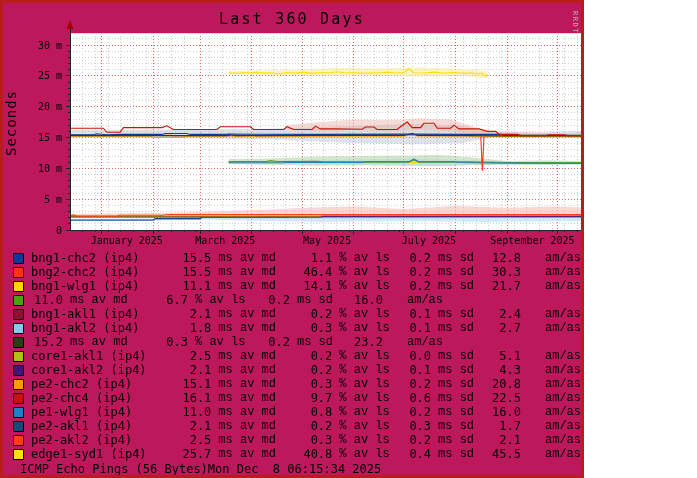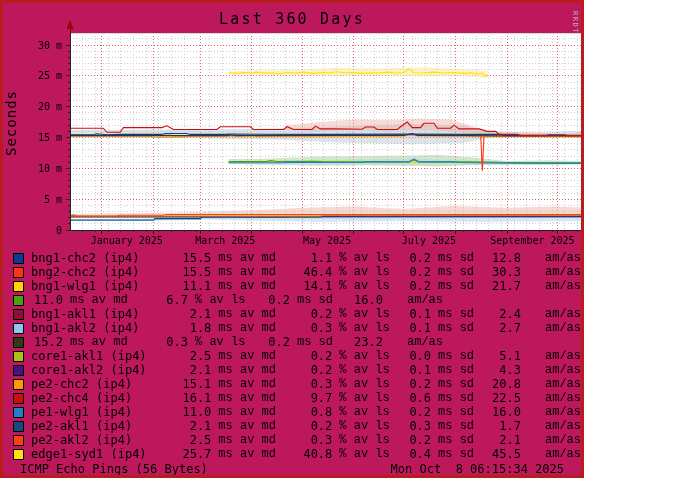--- a/index.html
+++ b/index.html
@@ -24,21 +24,21 @@
   .legend{position:absolute; top:248px; left:0; right:0;}
   .leg-row{display:flex; align-items:center; height:14px; font-size:12px;
     padding-left:10px; white-space:pre;}
   .sw{width:9px;height:9px;border:1px solid #000;margin-right:7px;flex:none;}
   .nm{width:160px;}
   .num{display:inline-block;text-align:right;}
   .w-md{width:32px}.w-ls{width:60px}.w-sd{width:44px}.w-am{width:50px}
   .unit{display:inline-block;margin-left:7px;font-family:Liberation Mono, monospace;}
   .u1{width:58px}.u2{width:51px}.u3{width:36px}.u4{width:36px;margin-left:24px;}
   .footer{position:absolute; top:459px; left:0; right:0; display:flex;
-    justify-content:space-between; padding:0 17px; font-size:12px; white-space:pre;}
+    padding:0 17px; font-size:12px; white-space:pre;}
   text{font-family:"DejaVu Sans Mono","Liberation Mono",monospace;}
 </style>
 </head>
 <body>
 
 <div class="screen">
   <div class="title">Last 360 Days</div>
   <div class="ylab">Seconds</div>
   <div class="watermark">RRDTOOL / TOBI OETIKER</div>
 
@@ -283,15 +283,15 @@
       <div class="leg-row"><span class="sw" style="background:#ff9a00"></span><span class="nm">pe2-chc2 (ip4)</span><span class="num w-md">15.1</span><span class="unit u1">ms av md</span><span class="num w-ls">0.3</span><span class="unit u2">% av ls</span><span class="num w-sd">0.2</span><span class="unit u3">ms sd</span><span class="num w-am">20.8</span><span class="unit u4">am/as</span></div>
       <div class="leg-row"><span class="sw" style="background:#c8100d"></span><span class="nm">pe2-chc4 (ip4)</span><span class="num w-md">16.1</span><span class="unit u1">ms av md</span><span class="num w-ls">9.7</span><span class="unit u2">% av ls</span><span class="num w-sd">0.6</span><span class="unit u3">ms sd</span><span class="num w-am">22.5</span><span class="unit u4">am/as</span></div>
       <div class="leg-row"><span class="sw" style="background:#1f80c4"></span><span class="nm">pe1-wlg1 (ip4)</span><span class="num w-md">11.0</span><span class="unit u1">ms av md</span><span class="num w-ls">0.8</span><span class="unit u2">% av ls</span><span class="num w-sd">0.2</span><span class="unit u3">ms sd</span><span class="num w-am">16.0</span><span class="unit u4">am/as</span></div>
       <div class="leg-row"><span class="sw" style="background:#164a7e"></span><span class="nm">pe2-akl1 (ip4)</span><span class="num w-md">2.1</span><span class="unit u1">ms av md</span><span class="num w-ls">0.2</span><span class="unit u2">% av ls</span><span class="num w-sd">0.3</span><span class="unit u3">ms sd</span><span class="num w-am">1.7</span><span class="unit u4">am/as</span></div>
       <div class="leg-row"><span class="sw" style="background:#ff4111"></span><span class="nm">pe2-akl2 (ip4)</span><span class="num w-md">2.5</span><span class="unit u1">ms av md</span><span class="num w-ls">0.3</span><span class="unit u2">% av ls</span><span class="num w-sd">0.2</span><span class="unit u3">ms sd</span><span class="num w-am">2.1</span><span class="unit u4">am/as</span></div>
       <div class="leg-row"><span class="sw" style="background:#ffdf0f"></span><span class="nm">edge1-syd1 (ip4)</span><span class="num w-md">25.7</span><span class="unit u1">ms av md</span><span class="num w-ls">40.8</span><span class="unit u2">% av ls</span><span class="num w-sd">0.4</span><span class="unit u3">ms sd</span><span class="num w-am">45.5</span><span class="unit u4">am/as</span></div>
     </div>
 
   <div class="footer">
     <span>ICMP Echo Pings (56 Bytes)</span>
-    <span>Mon Oct  8 06:15:34 2025</span>
+    <span>Mon Dec  8 06:15:34 2025</span>
   </div>
 </div>
 
 </body></html>

